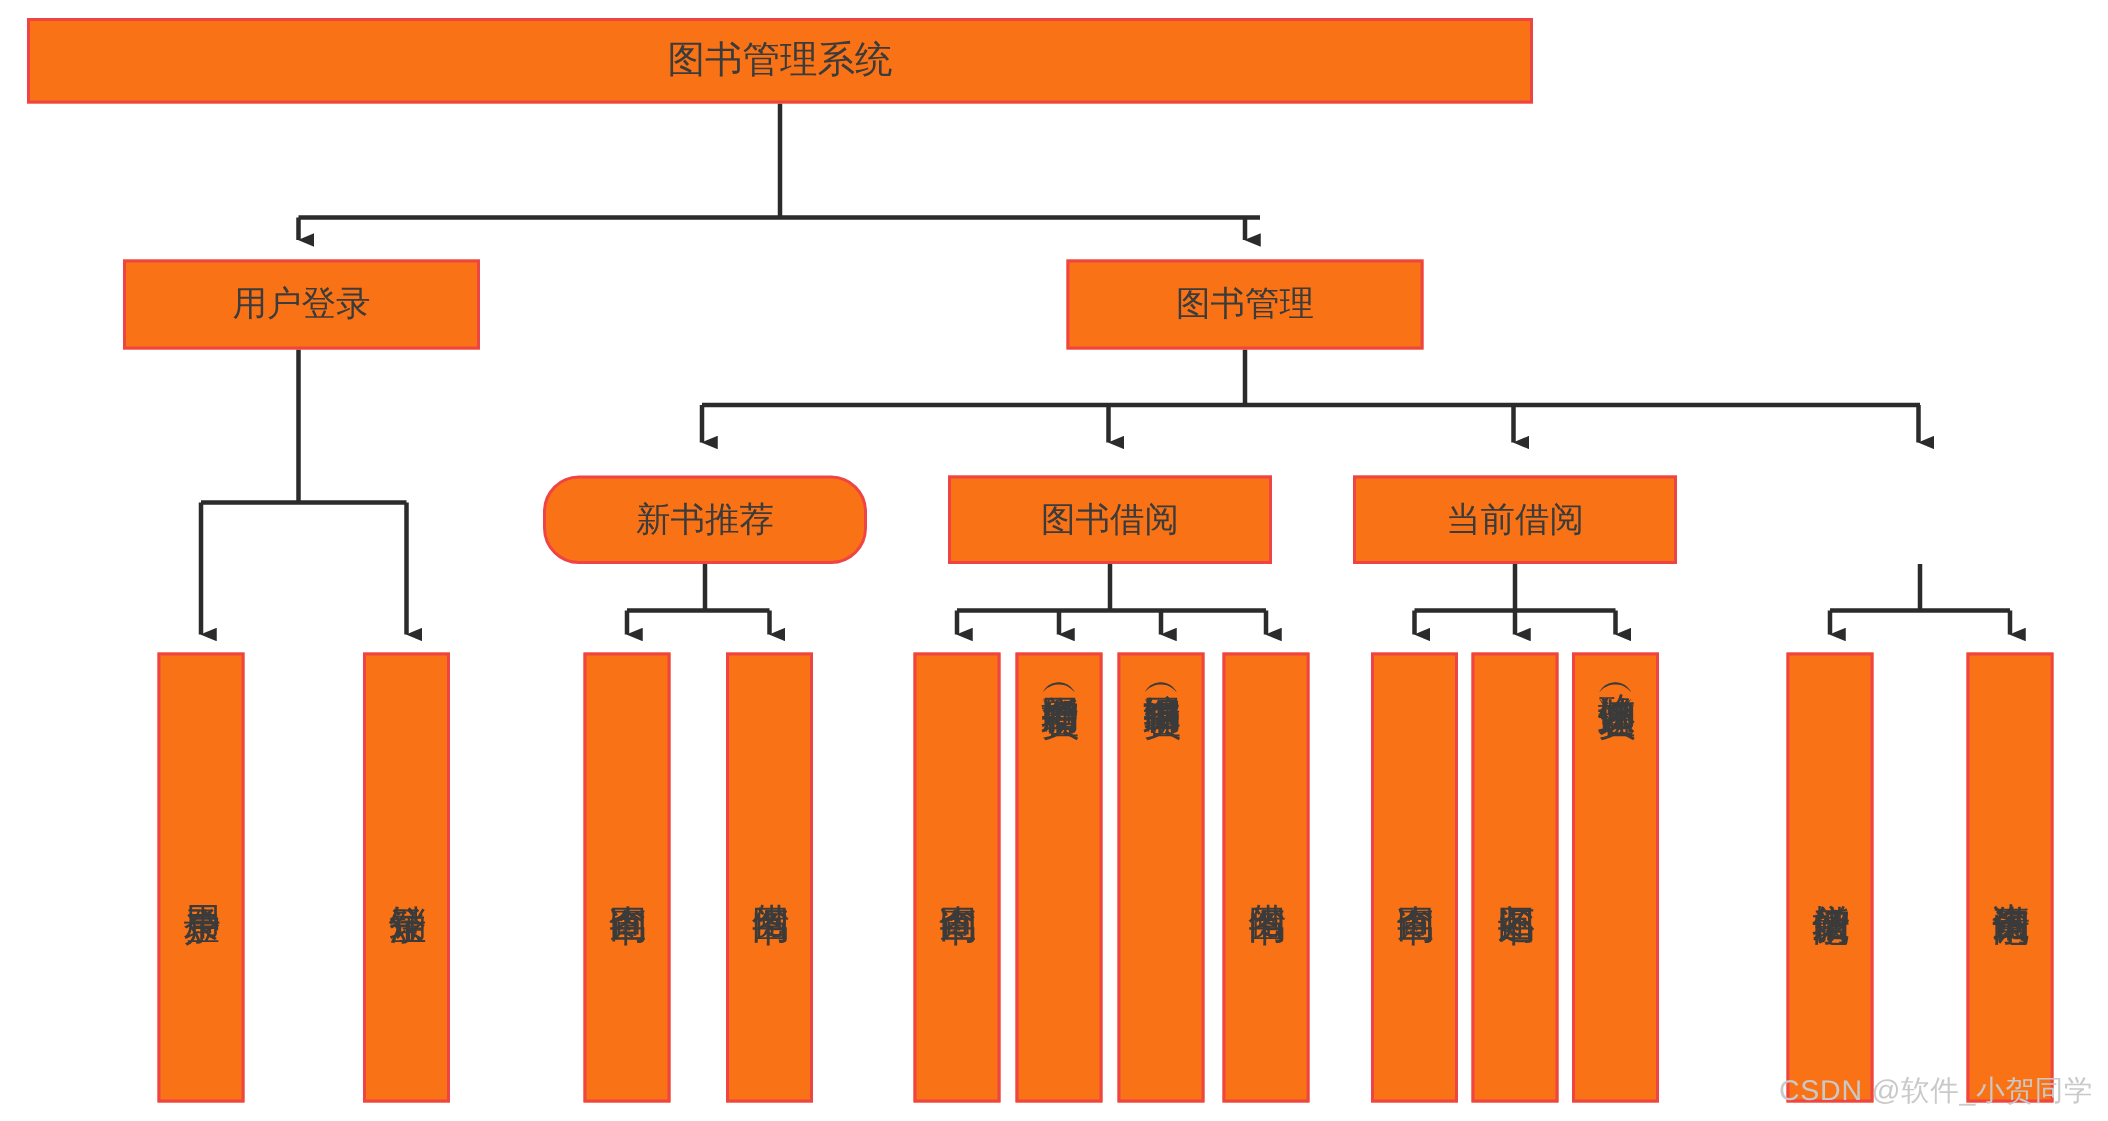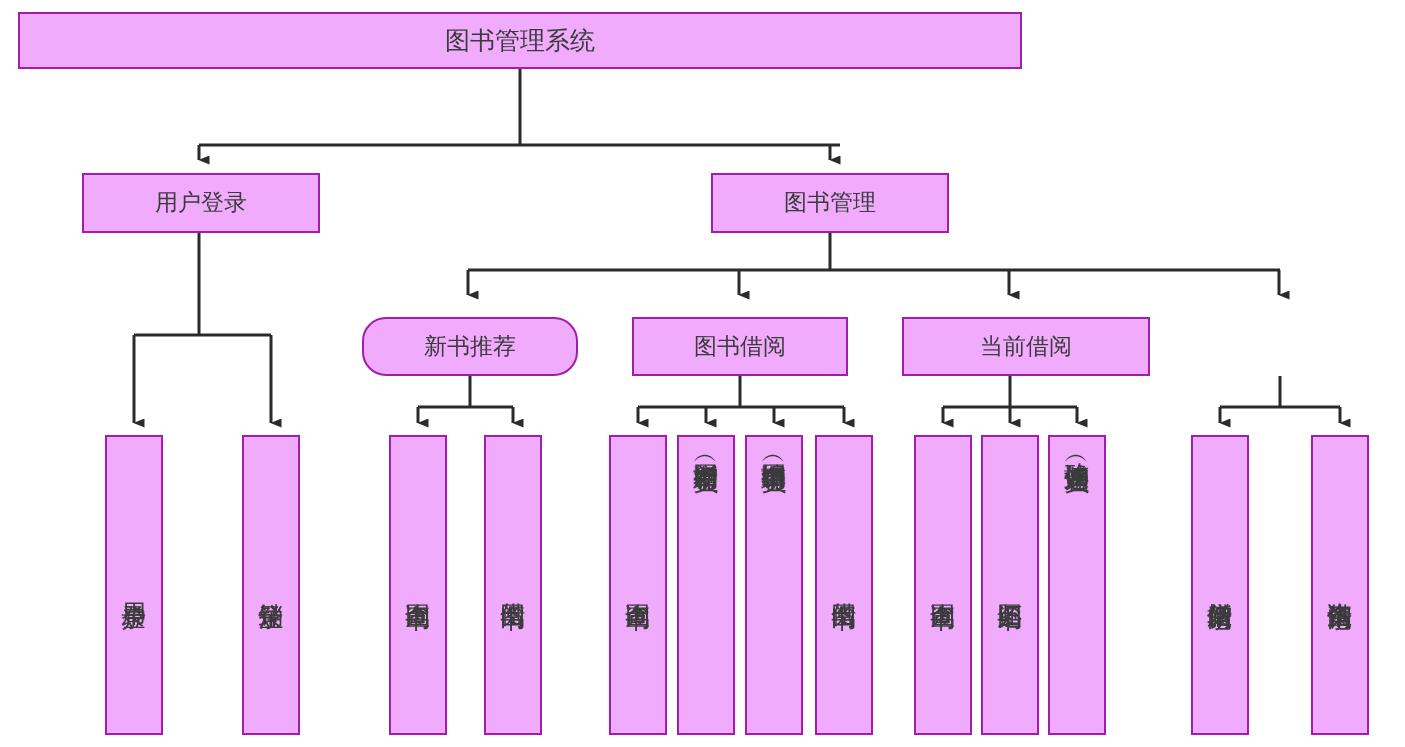--- a/index.html
+++ b/index.html
@@ -24,22 +24,22 @@
     position: absolute;
     left: 0;
     top: 0;
     width: 1405px;
     height: 747px;
     pointer-events: none;
   }
   .node {
     position: absolute;
     box-sizing: border-box;
-    border: 2px solid #a21caf;
-    background: #f0abfc;
+    border: 2px solid #ef4444;
+    background: #f97316;
     display: flex;
     align-items: center;
     justify-content: center;
     color: #3b3b3b;
   }
   .node-label {
     display: block;
     text-align: center;
     line-height: 1.18;
     color: #3b3b3b;
@@ -150,21 +150,21 @@
   </div>
 
   <div class="node level-2" style="left:362px; top:317px; width:216px; height:59px;border-radius:24px;">
     <span class="node-label">新书推荐</span>
   </div>
 
   <div class="node level-2" style="left:632px; top:317px; width:216px; height:59px;align-items:center;">
     <span class="node-label">图书借阅</span>
   </div>
 
-  <div class="node level-2" style="left:902px; top:317px; width:248px; height:59px;">
+  <div class="node level-2" style="left:902px; top:317px; width:216px; height:59px;">
     <span class="node-label">当前借阅</span>
   </div>
 
 
   <div class="node leaf centered" style="left:105px; top:435px; width:58px; height:300px;">
     <span class="node-label">用户登录</span>
   </div>
 
   <div class="node leaf centered" style="left:242px; top:435px; width:58px; height:300px;">
     <span class="node-label">注销登录</span>
@@ -207,14 +207,15 @@
   </div>
 
   <div class="node leaf centered" style="left:1191px; top:435px; width:58px; height:300px;">
     <span class="node-label">新增借阅记录</span>
   </div>
 
   <div class="node leaf centered" style="left:1311px; top:435px; width:58px; height:300px;">
     <span class="node-label">查询借阅记录</span>
   </div>
 
+  <div class="watermark">CSDN @软件_小贺同学</div>
 
 </div>
 
 </body></html>

